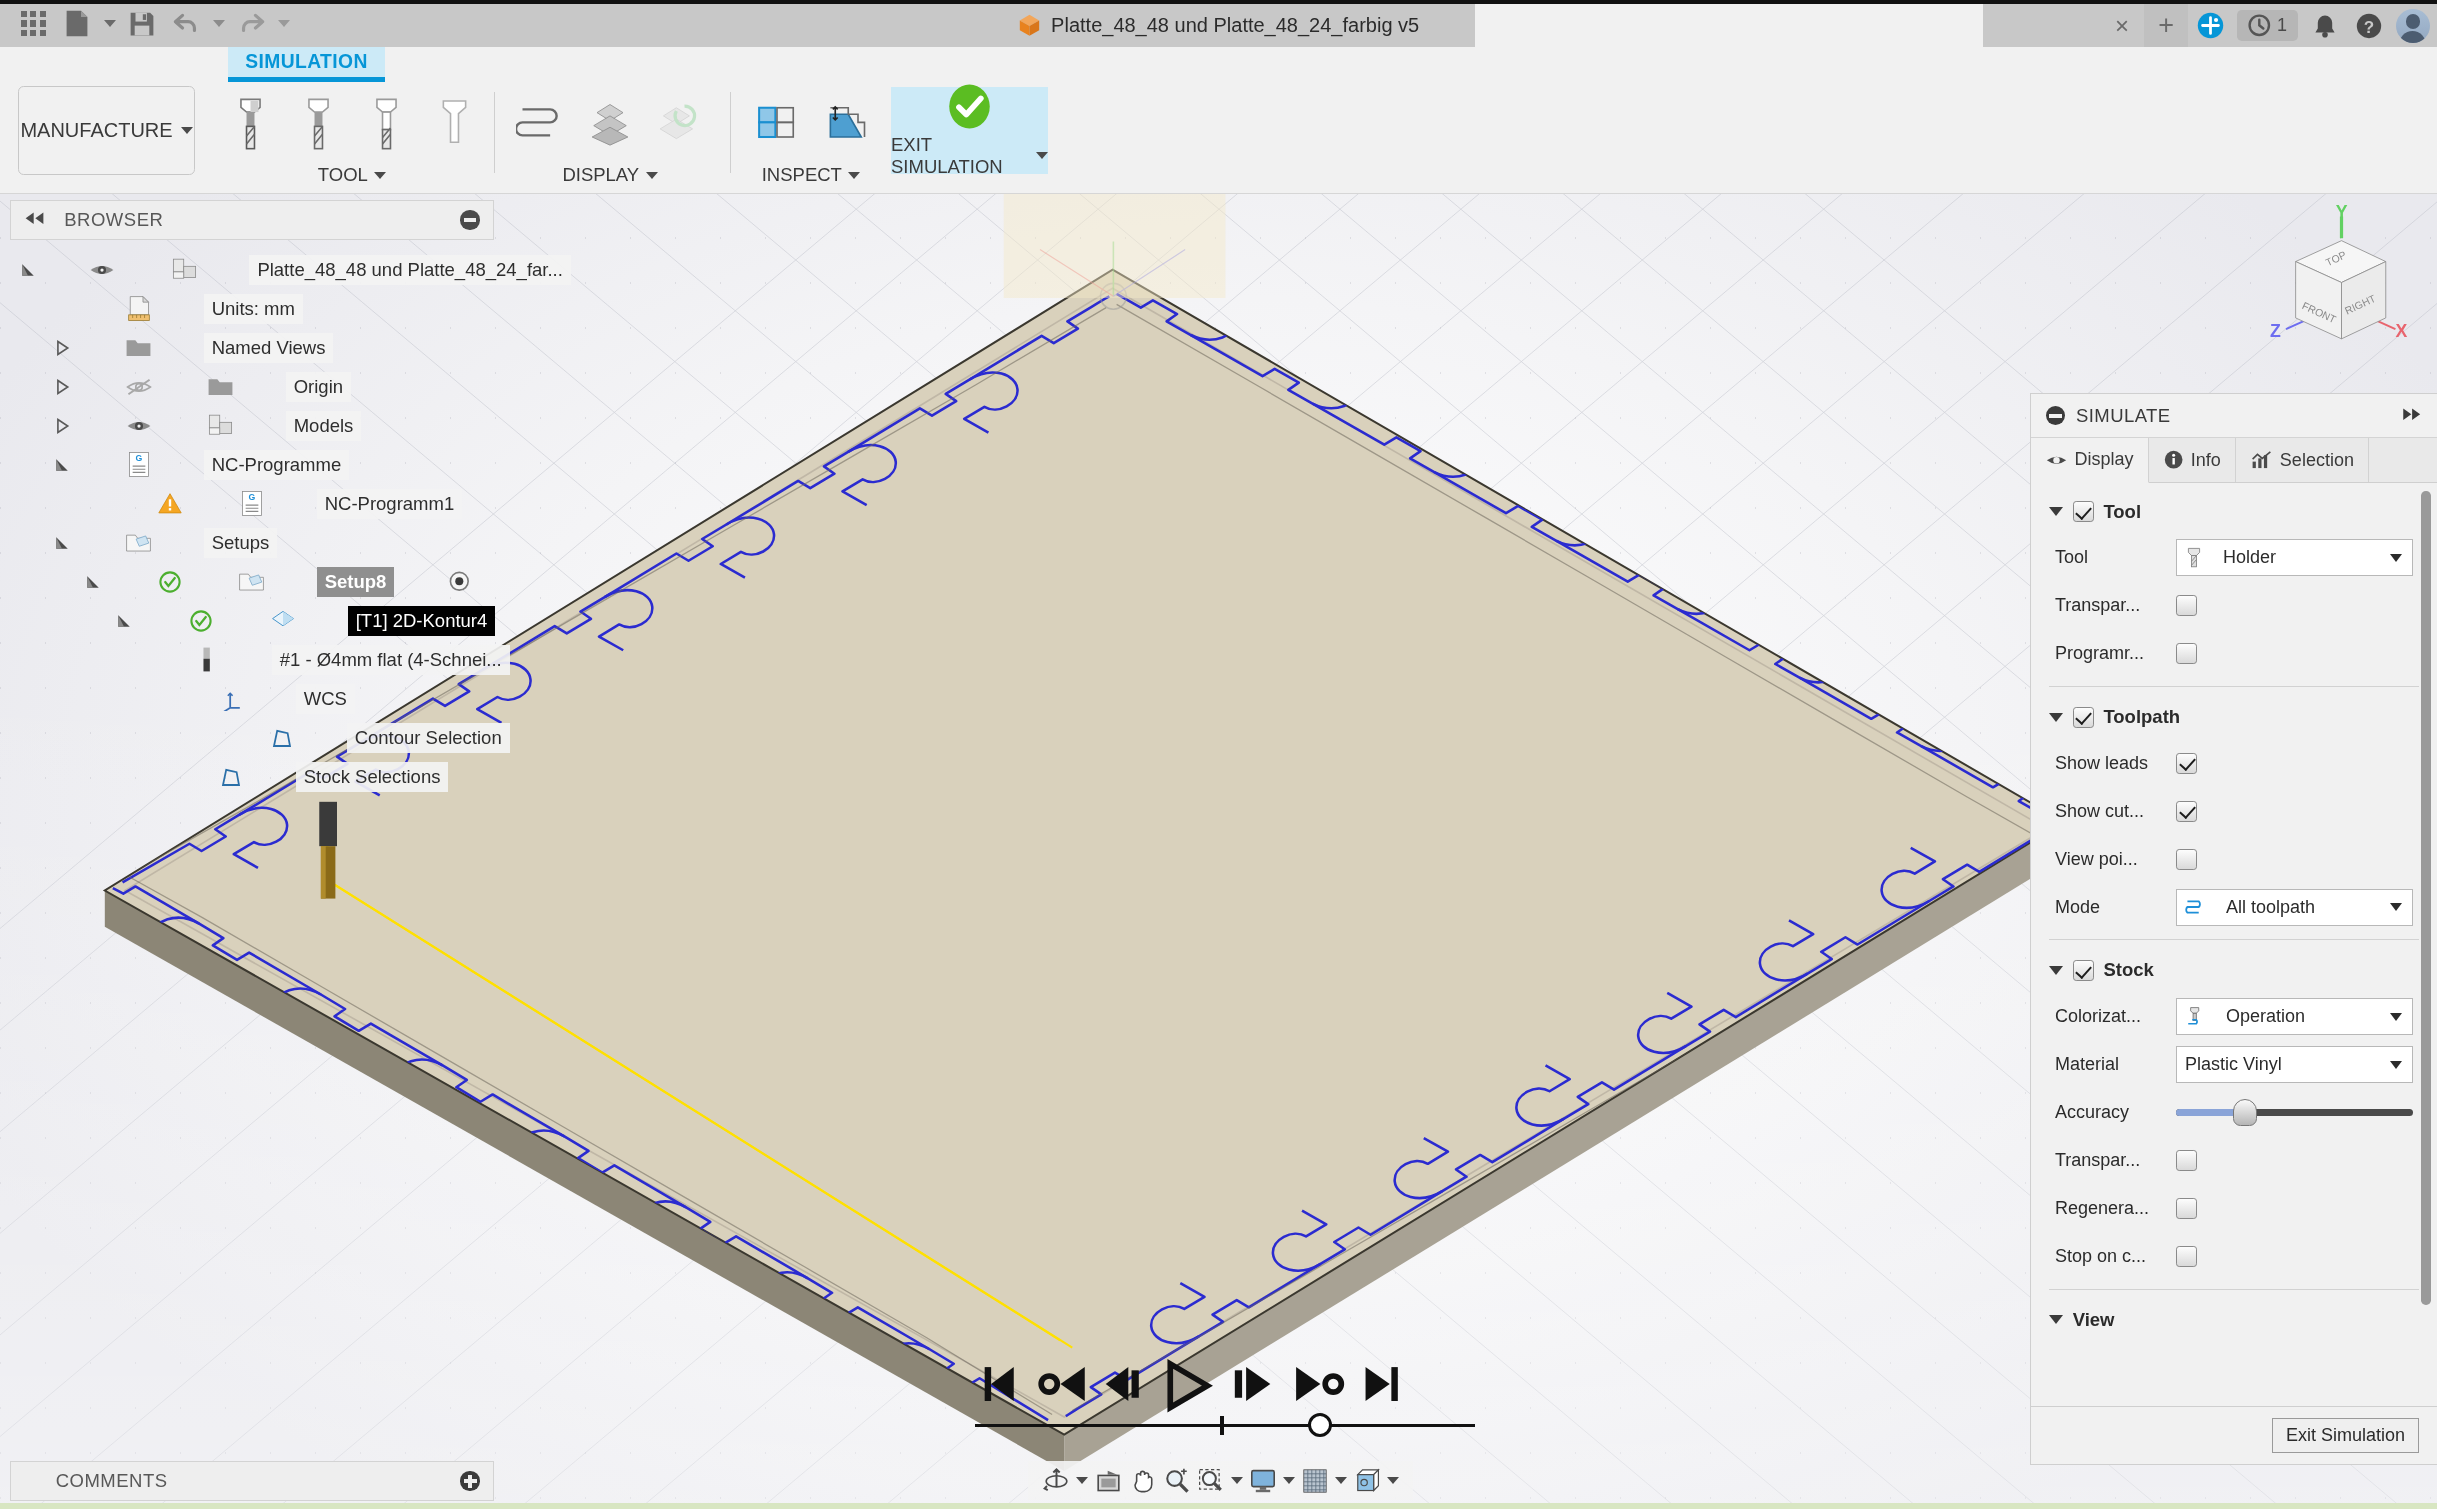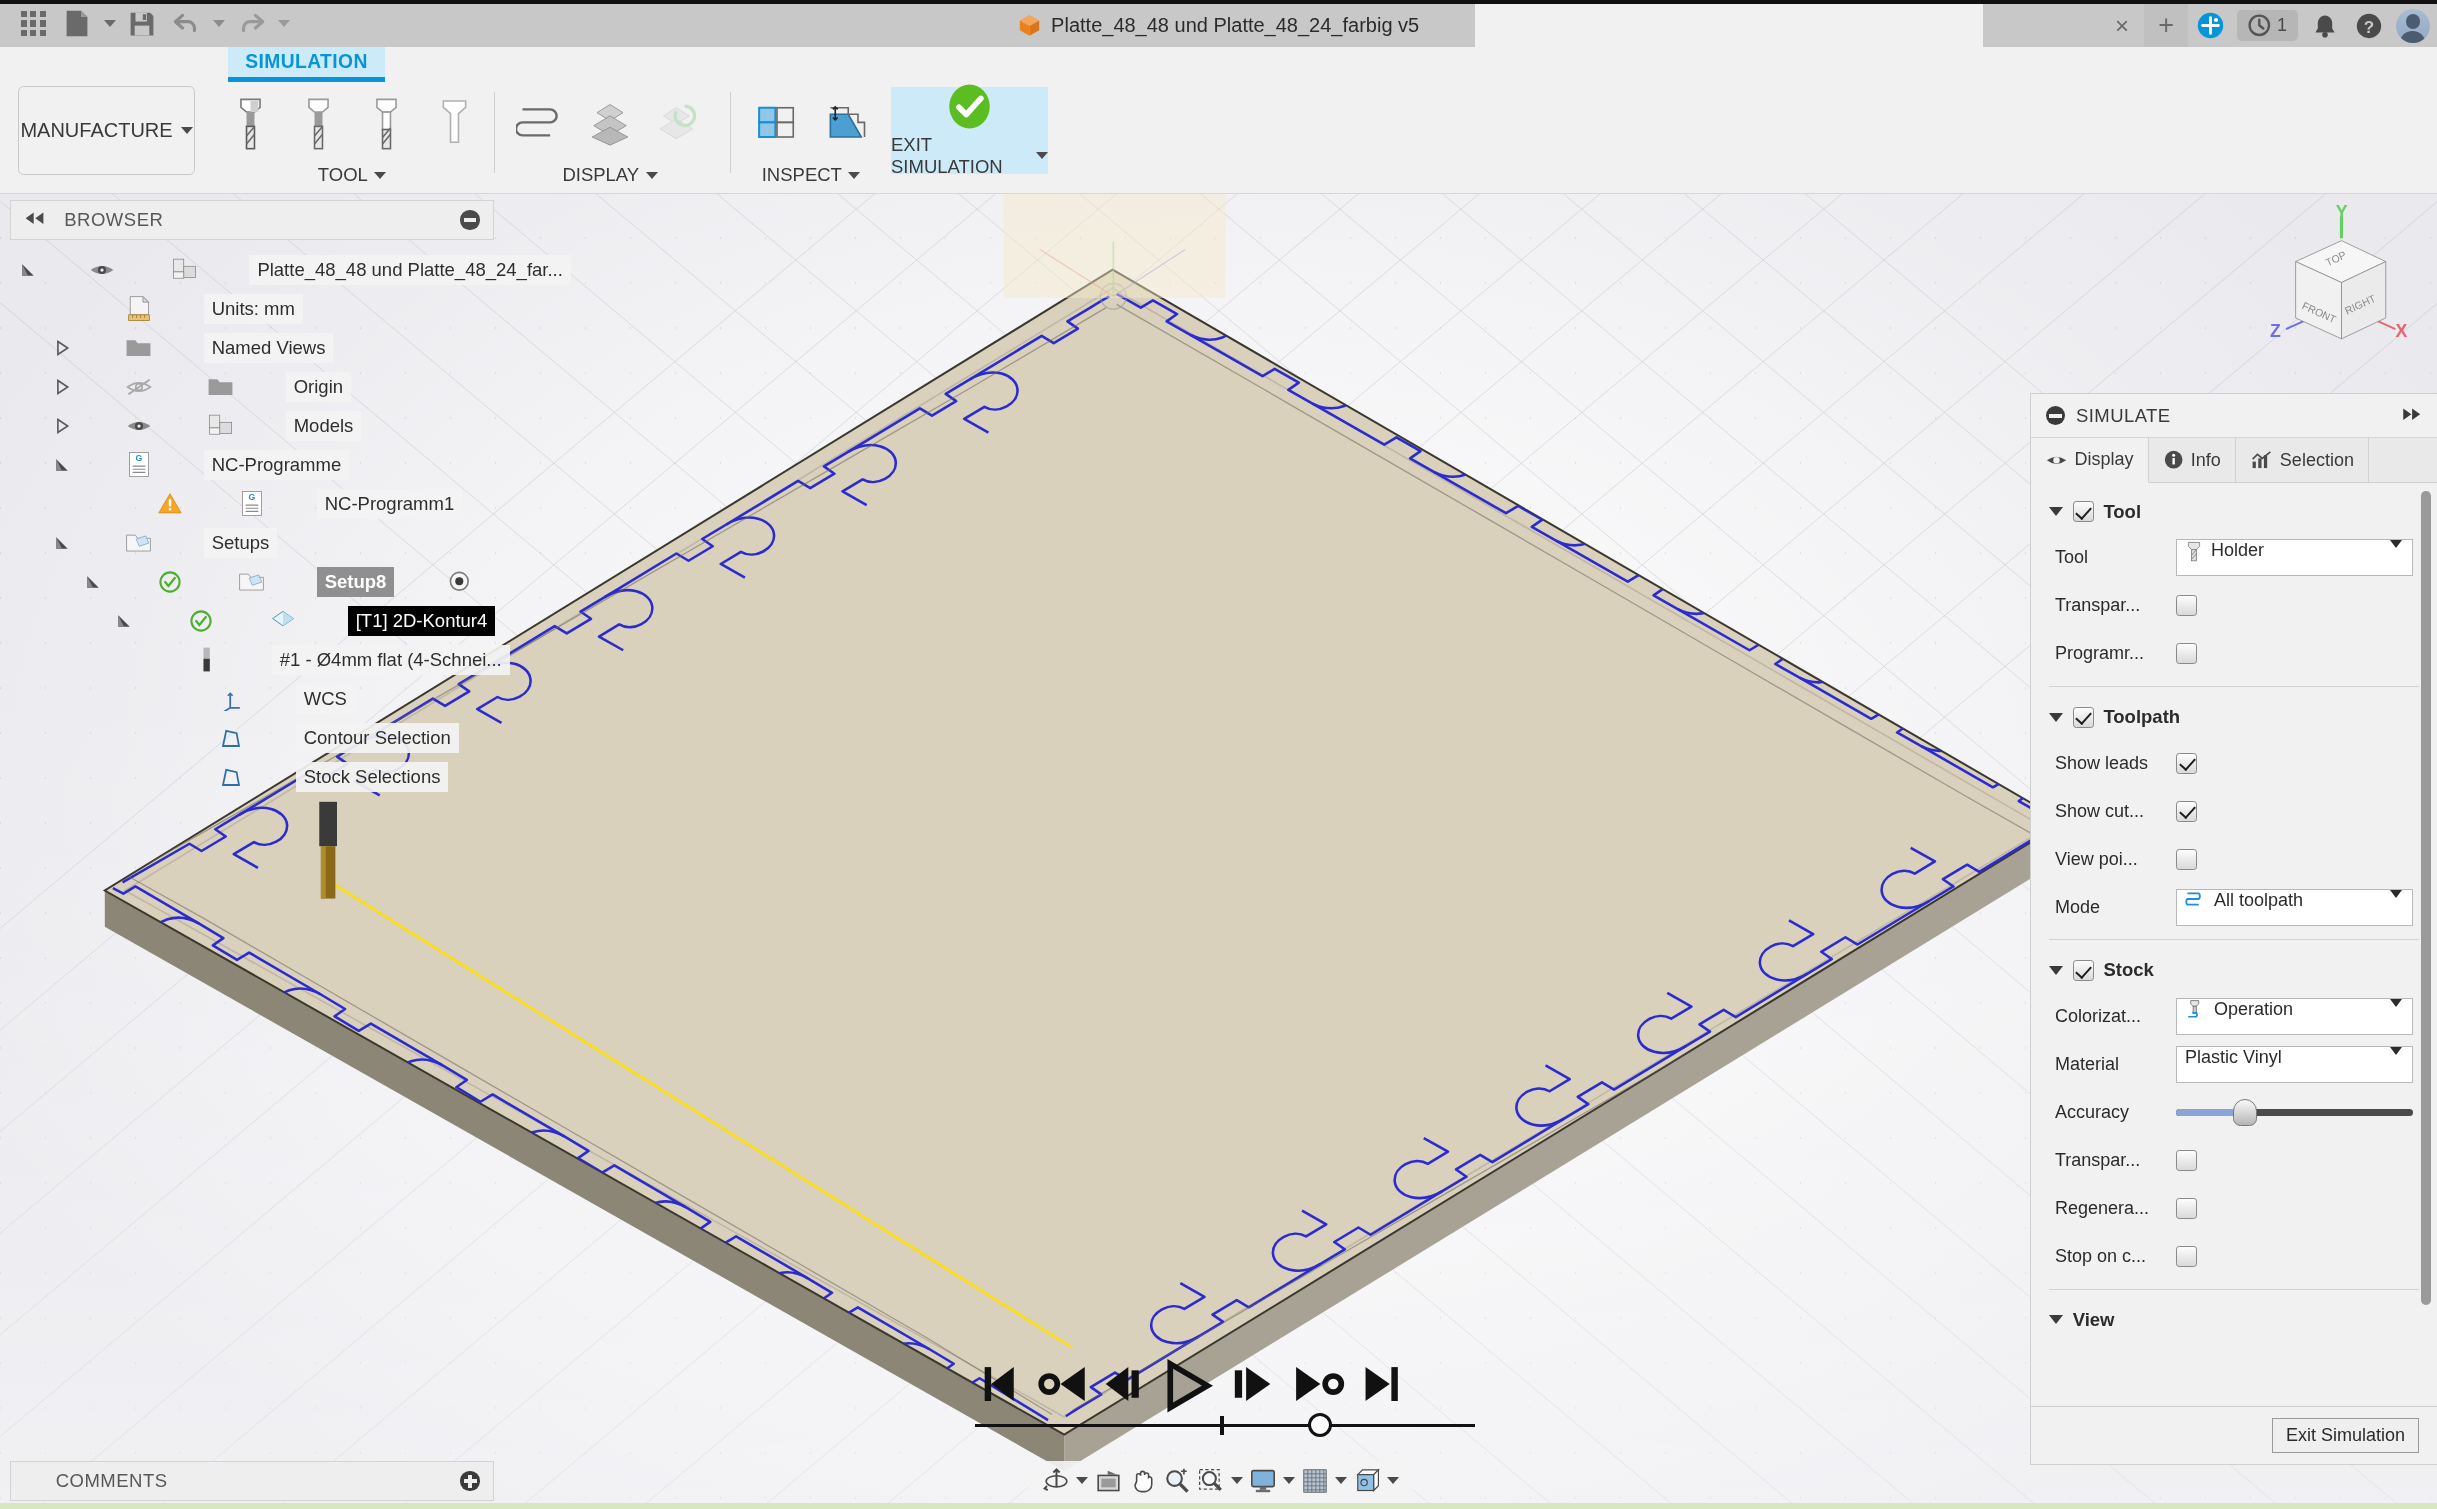--- a/index.html
+++ b/index.html
@@ -147,21 +147,21 @@
     background:linear-gradient(#fdfdfd,#d9d9d9); position:relative; flex:0 0 auto;
   }
   .cbx.checked::after{
     content:""; position:absolute; left:5.6px; top:1.6px; width:7.3px; height:13px;
     border:solid #1c1c1c; border-width:0 2.8px 2.8px 0; transform:rotate(42deg);
   }
   .prow { display:flex; align-items:center; height:48px; padding-left: 24px; }
   .prow .plab { width:121px; font-size:18px; color:#2b2b2b; }
   .combo {
     flex:1; margin-right: 24px; height:37px; background:#fff; border:0.8px solid #b8b8b8;
-    display:flex; align-items:flex-start; padding:0 8px; gap:8px; font-size:18px; color:#2b2b2b;
+    display:flex; align-items:center; padding:0 8px; gap:20px; font-size:18px; color:#2b2b2b;
     position:relative;
   }
   .combo .ar { position:absolute; right:9.7px; width:0;height:0;border-left:6.4px solid transparent;border-right:6.4px solid transparent;border-top:8px solid #2b2b2b;}
   .hr { height:0.8px; background:#d2d2d2; margin: 8px 18px; }
   .slider { flex:1; margin-right:24px; height:24px; position:relative; display:flex; align-items:center; }
   .slider .track { position:absolute; left:0; right:0; height:7.3px; border-radius:4px; background:#4a4a4a; }
   .slider .fill { position:absolute; left:0; height:7.3px; border-radius:4px; background:#8aa4d8; }
   .slider .knob { position:absolute; width:24px;height:27px; background:linear-gradient(#fafafa,#b5b5b5);
     border:0.8px solid #777; border-radius: 13px 13px 8px 8px; }
   #panelScroll { position:absolute; right:6.4px; top:8px; width:9.7px; height:814px; background:#9a9a9a; border-radius:4.8px; }
@@ -845,21 +845,21 @@
       <div class="trow" style="padding-left: 132px;">
         <span class="twist"></span>
         <span class="ico">
           <svg width="24" height="24" viewBox="0 0 30 30">
             <path d="M14 26 v-18 M14 26 h12 M14 26 l-8 5" stroke="#3a6fb5" stroke-width="2.2" fill="none"></path>
             <path d="M11 11 l3 -3 l3 3" stroke="#3a6fb5" stroke-width="2" fill="none"></path>
           </svg>
         </span>
         <span class="lbl">WCS</span>
       </div>
-      <div class="trow" style="padding-left: 132px;">
+      <div class="trow" style="padding-left: 132px; justify-content: flex-end;">
         <span class="twist"></span>
         <span class="ico">
           <svg width="24" height="24" viewBox="0 0 30 30">
             <path d="M5 25 L9 6 L22 9 L25 25 z" fill="none" stroke="#2a6fa8" stroke-width="2.2"></path>
           </svg>
         </span>
         <span class="lbl">Contour Selection</span>
       </div>
       <div class="trow" style="padding-left: 132px;">
         <span class="twist"></span>

